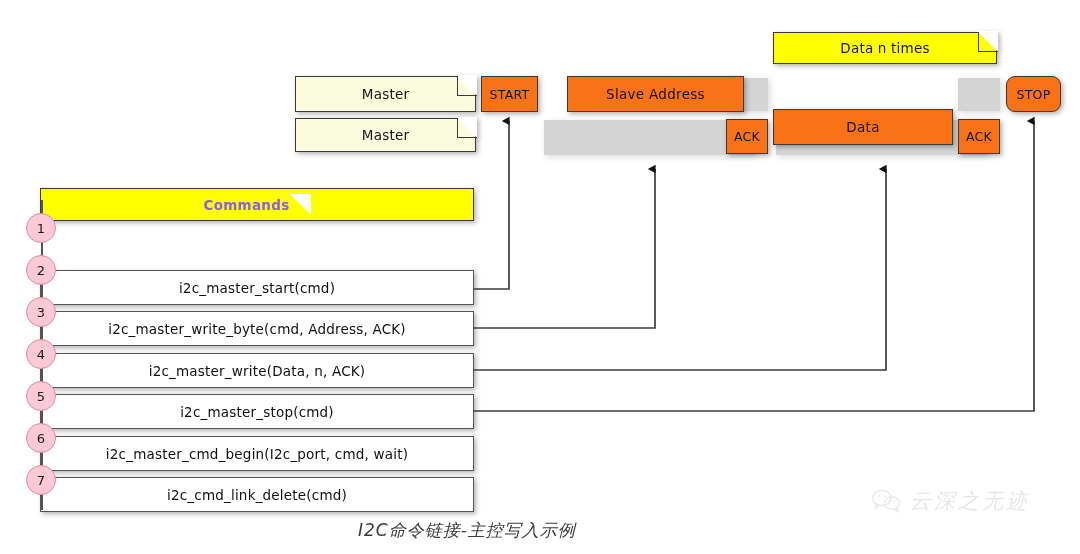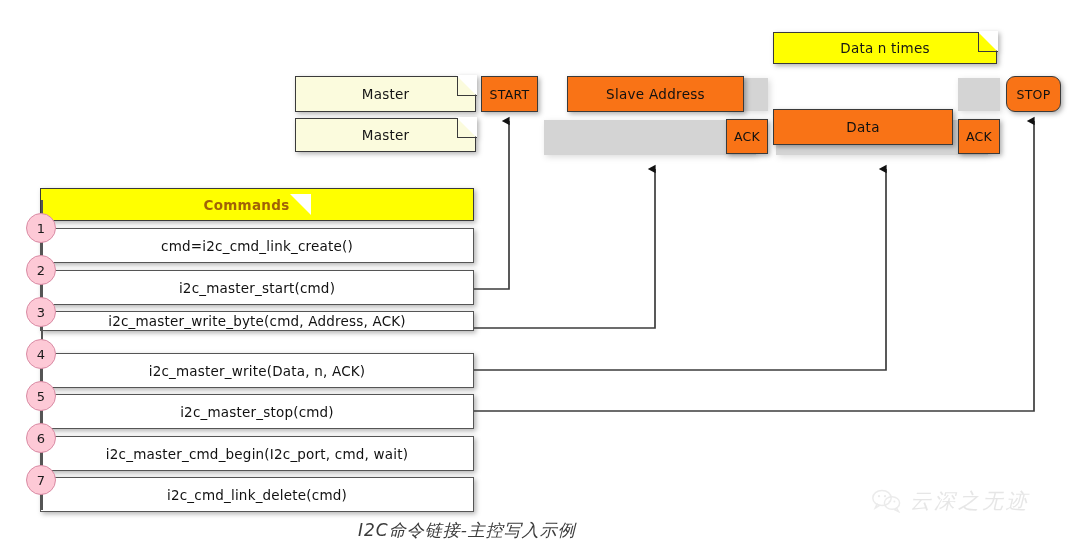--- a/index.html
+++ b/index.html
@@ -83,21 +83,21 @@
   
   .cmd-header {
     position: absolute;
     box-sizing: border-box;
     background: #ffff00;
     border: 1.5px solid #3a3a3a;
     display: flex;
     align-items: center;
     justify-content: center;
     font-size: 13.5px;
-    color: #a16207;
+    color: #8b5cf6;
     font-weight: 600;
     letter-spacing: 0.3px;
     filter: drop-shadow(2.5px 2.5px 2.5px rgba(0,0,0,0.30));
   }
   .cmd-row {
     position: absolute;
     box-sizing: border-box;
     background: #ffffff;
     border: 1.5px solid #555;
     display: flex;
@@ -234,35 +234,32 @@
   </div>
 
   <div class="cmd-header" style="left:40px; top:188px; width:434px; height:33px;">
     <span>Commands</span>
     <span class="foldmask" style="top:-2px;right:-2px;border-left:21px solid transparent;border-top:21px solid #ffffff;"></span>
     <span class="fold"></span>
   </div>
 
   <div class="step-spine" style="left:41px; top:200px; height:310px;"></div>
 
-  <div class="cmd-row" style="left:40px; top:228px; width:434px; height:35px;">
-    <span>cmd=i2c_cmd_link_create()</span>
-  </div>
   <div class="step-circle" style="left:26px; top:213px;">
     <span>1</span>
   </div>
 
   <div class="cmd-row" style="left:40px; top:270px; width:434px; height:35px;">
     <span>i2c_master_start(cmd)</span>
   </div>
   <div class="step-circle" style="left:26px; top:255px;">
     <span>2</span>
   </div>
 
-  <div class="cmd-row" style="left:40px; top:311px; width:434px; height:20px;">
+  <div class="cmd-row" style="left:40px; top:311px; width:434px; height:35px;">
     <span>i2c_master_write_byte(cmd, Address, ACK)</span>
   </div>
   <div class="step-circle" style="left:26px; top:297px;">
     <span>3</span>
   </div>
 
   <div class="cmd-row" style="left:40px; top:353px; width:434px; height:35px;">
     <span>i2c_master_write(Data, n, ACK)</span>
   </div>
   <div class="step-circle" style="left:26px; top:339px;">

